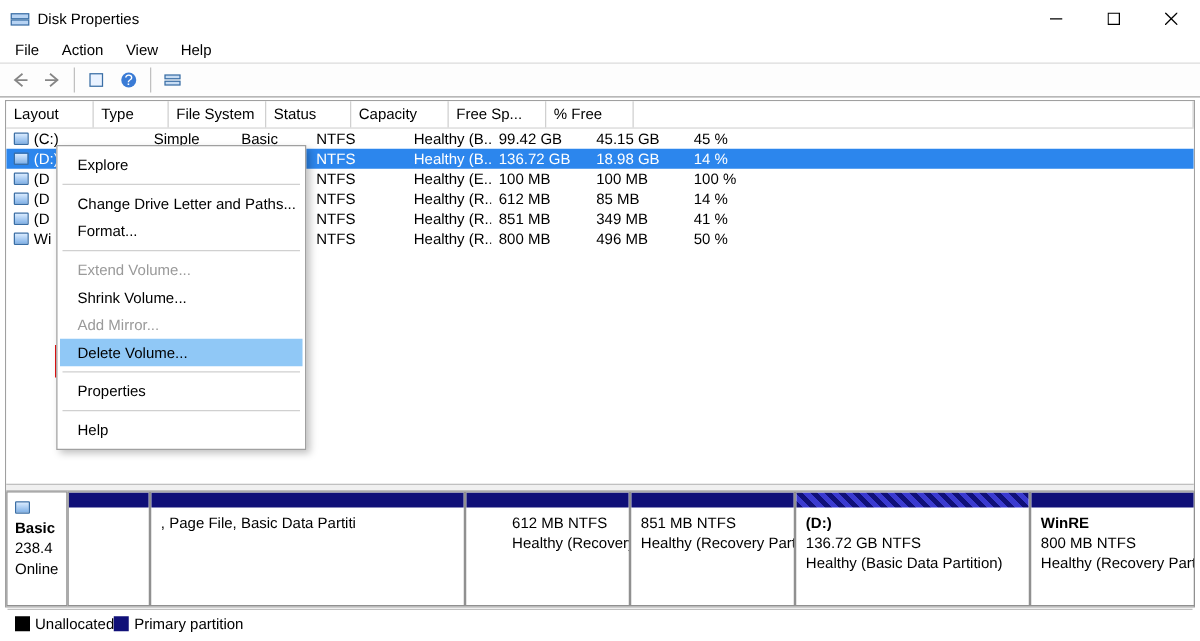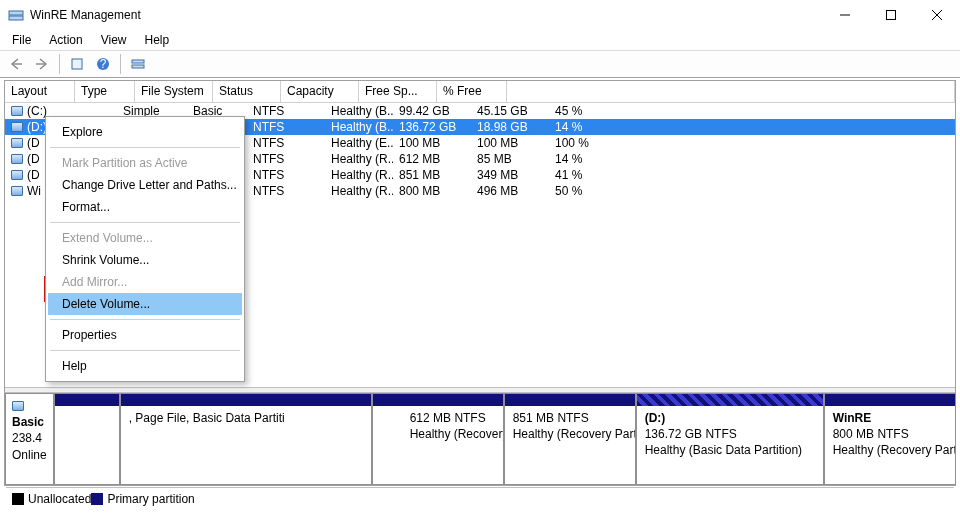--- a/index.html
+++ b/index.html
@@ -58,21 +58,21 @@
 </head>
 <body>
 
 <div class="titlebar">
   <span class="app-icon">
     <svg width="16" height="16">
         <rect x="1" y="4" width="14" height="4" fill="#b7d3f3" stroke="#3a6ea5"></rect>
         <rect x="1" y="9" width="14" height="4" fill="#b7d3f3" stroke="#3a6ea5"></rect>
       </svg>
   </span>
-  <span class="title">WinRE Management</span>
+  <span class="title">Disk Properties</span>
   <div class="winbtns">
     <div class="winbtn">
         <svg width="10" height="10">
           <line x1="0" y1="5" x2="10" y2="5" stroke="#000"></line>
         </svg>
       </div>
     <div class="winbtn">
         <svg width="10" height="10">
           <rect x="0.5" y="0.5" width="9" height="9" fill="none" stroke="#000"></rect>
         </svg>
@@ -248,21 +248,20 @@
 </div>
 
 <div class="legend">
   <span><span class="sw black"></span><span>Unallocated</span></span>
   <span><span class="sw blue"></span><span>Primary partition</span></span>
 </div>
 
 <div class="ctxmenu">
   <div class="mi">Explore</div>
   <div class="msep"></div>
-  <div class="mi disabled">Mark Partition as Active</div>
   <div class="mi">Change Drive Letter and Paths...</div>
   <div class="mi">Format...</div>
   <div class="msep"></div>
   <div class="mi disabled">Extend Volume...</div>
   <div class="mi">Shrink Volume...</div>
   <div class="mi disabled">Add Mirror...</div>
   <div class="mi hover">Delete Volume...</div>
   <div class="msep"></div>
   <div class="mi">Properties</div>
   <div class="msep"></div>

